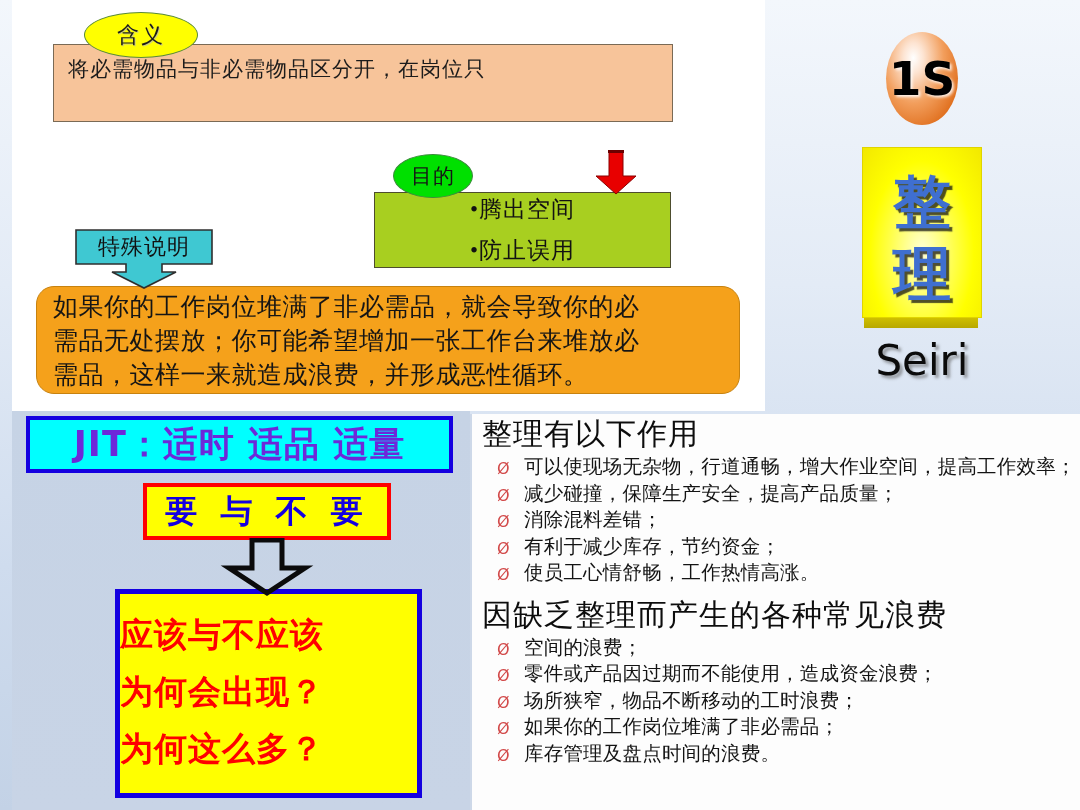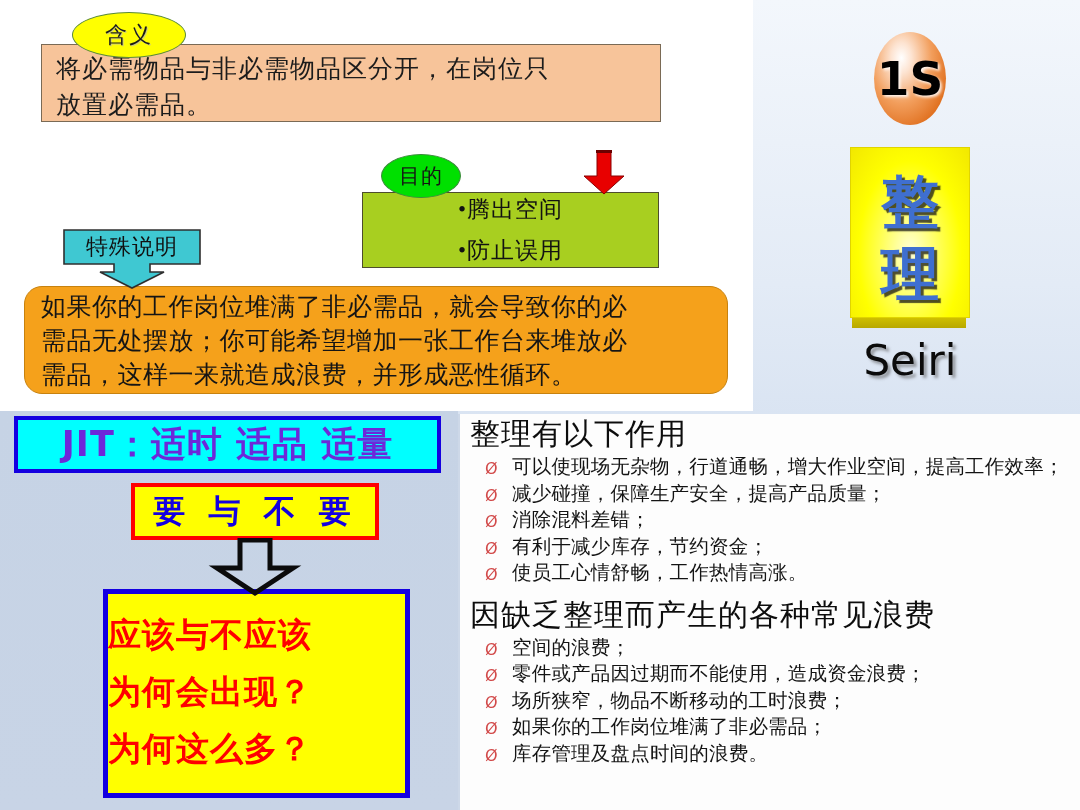--- a/index.html
+++ b/index.html
@@ -3,21 +3,21 @@
 <meta charset="utf-8">
 <title>5S 1S 整理 Seiri</title>
 <style>
   html,body{margin:0;padding:0;}
   body{
     width:1080px;height:810px;overflow:hidden;
     font-family:"Liberation Serif","DejaVu Serif",serif;
     background:linear-gradient(to bottom,#f3f7fc 0%,#e3ebf6 35%,#cfdcee 70%,#c3d2e6 100%);
     position:relative;
   }
-  .slide{position:absolute;inset:0;}
+  .slide{position:absolute;inset:0;margin-left:12px;}
 
   
   #white-panel-top{
     position:absolute;left:0;top:0;width:753px;height:411px;
     background:#ffffff;
   }
   #white-panel-bottom{
     position:absolute;left:458px;top:414px;width:622px;height:396px;
     background:#fdfdfd;
     border-left:2px solid #cdd8e8;
@@ -35,21 +35,21 @@
     font-size:22px;color:#1a1a1a;letter-spacing:2px;
     text-shadow:1px 1px 0 #cfcf7a;
     z-index:6;
   }
 
   
   #box-hanyi-text{
     position:absolute;left:41px;top:44px;width:620px;height:78px;
     background:#f7c49a;border:1px solid #7a6a55;
     padding:6px 14px 0 14px;box-sizing:border-box;
-    font-size:25px;line-height:36px;color:#1c1c1c;letter-spacing:1px;
+    font-size:21px;line-height:36px;color:#1c1c1c;letter-spacing:1px;
   }
 
   
   #oval-mudi{
     position:absolute;left:381px;top:154px;width:78px;height:42px;
     background:#00e000;border:1.5px solid #3c8c3c;border-radius:50%;
     display:flex;align-items:center;justify-content:center;
     font-size:21px;color:#151515;letter-spacing:1px;
     z-index:6;
   }
@@ -189,21 +189,20 @@
 <div class="slide">
 
   <div id="white-panel-top"></div>
   <div id="left-bg"></div>
   <div id="white-panel-bottom"></div>
 
   <div id="oval-hanyi">含义</div>
 
   <div id="box-hanyi-text">
     <div>将必需物品与非必需物品区分开，在岗位只</div>
-    <div>放置必需品。</div>
   </div>
 
   <div id="oval-mudi">目的</div>
 
   <div id="box-mudi">
     <div class="li">•腾出空间</div>
     <div class="li">•防止误用</div>
   </div>
 
   <svg id="arrow-red" viewBox="0 0 48 45">

